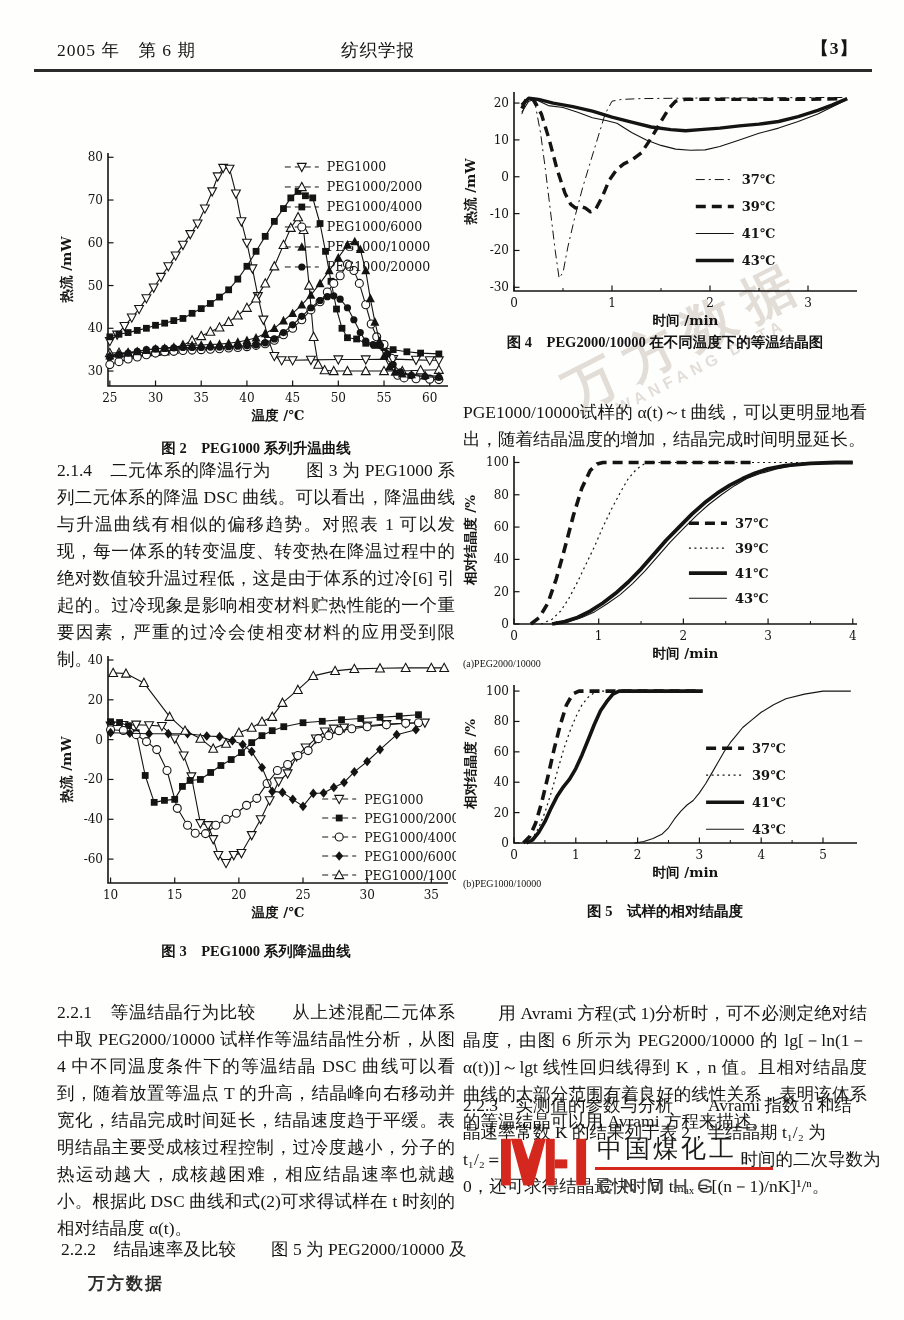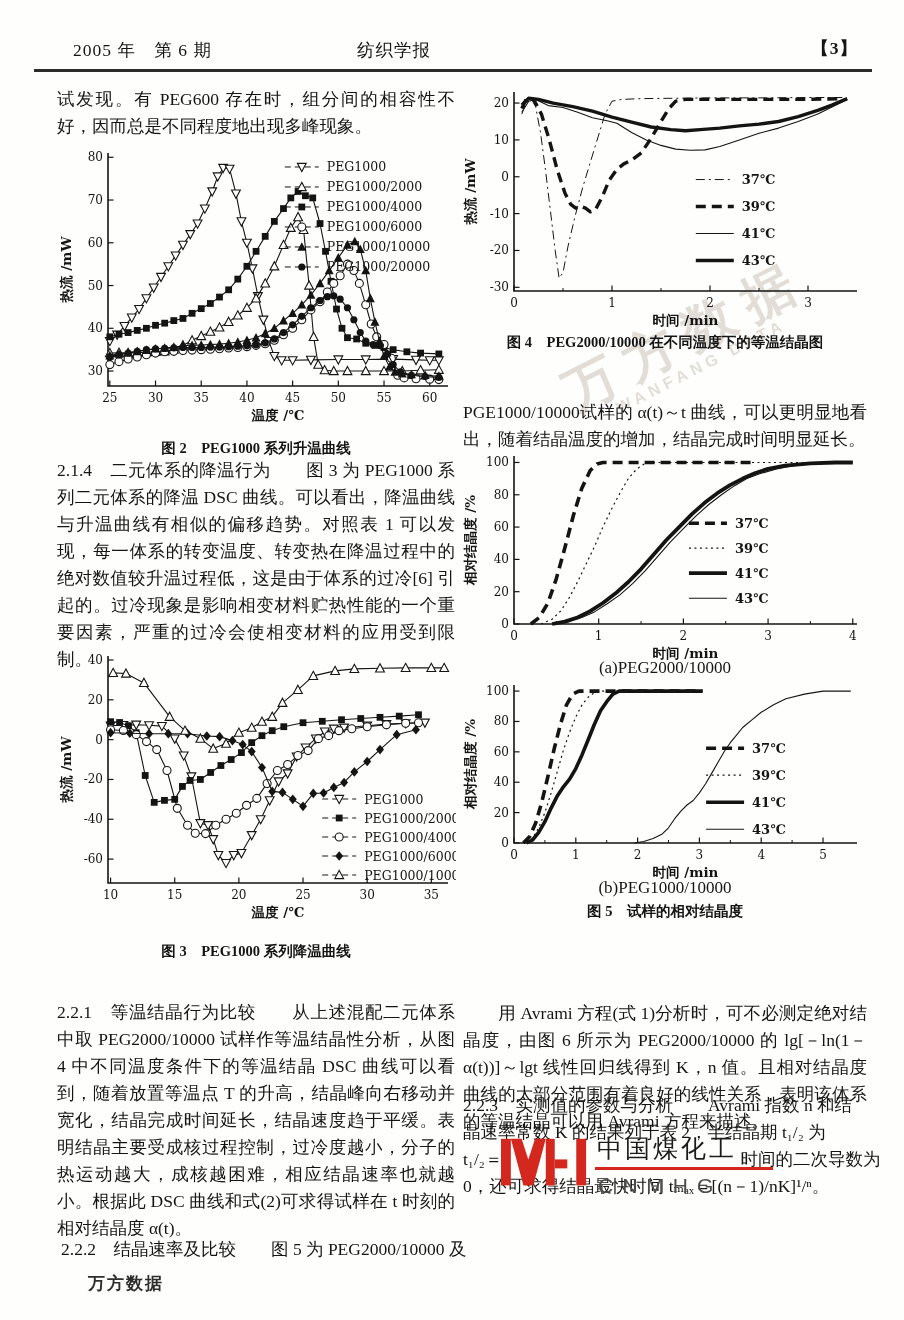--- a/index.html
+++ b/index.html
@@ -1,27 +1,27 @@
 <!DOCTYPE html>
 <html><head>
 <meta charset="utf-8">
 <style>
   html,body{margin:0;padding:0;background:#9a9a9a;}
   .page{position:relative;width:904px;height:1320px;background:#fefefd;overflow:hidden;
         font-family:"Liberation Serif","DejaVu Serif",serif;color:#151515;}
   .abs{position:absolute;}
-  .hdr{font-size:17.5px;letter-spacing:1px;margin-left:16px;}
+  .hdr{font-size:17.5px;letter-spacing:1px;}
   .hrule{position:absolute;left:34px;top:69px;width:838px;height:2.5px;background:#2b2b2b;}
   .para{font-size:17.5px;line-height:27px;text-align:justify;}
   .pl{width:398px;} .pr{width:404px;margin-top:40px;}
   .nowrap{white-space:nowrap;}
   .h22{font-size:18px;font-weight:bold;}
   .figcap{width:398px;text-align:center;font-size:14.5px;font-weight:600;margin-top:12px;}
   .figcapr{width:404px;text-align:center;font-size:14.5px;font-weight:600;}
-  .subcap{width:404px;text-align:center;font-size:17px;font-weight:normal;}
+  .subcap{width:404px;text-align:left;font-size:10px;font-weight:normal;}
   .p223line{font-size:17.5px;line-height:27px;white-space:nowrap;}
   .sp240{display:inline-block;width:238px;}
   .footer{font-size:17px;font-weight:600;color:#2e2e2e;letter-spacing:2px;}
   
   svg text{fill:#141414;}
   .tick{font:12px "DejaVu Serif",serif;}
   .axl{font:600 13.5px "DejaVu Serif",serif;}
   .leg{font:12.5px "DejaVu Serif",serif;}
   .legb{font:600 13px "DejaVu Serif",serif;}
   
@@ -45,21 +45,20 @@
   <div class="abs hdr" style="left:57px;top:38px;">2005 年　第 6 期</div>
   <div class="abs hdr" style="left:0;width:756px;top:38px;text-align:center;">纺织学报</div>
   <div class="abs hdr" style="right:46px;top:36px;font-weight:600;">【3】</div>
   <div class="hrule"></div>
 
   <div class="abs wmdiag" style="left:556px;top:372px;">
     <div class="big">万方数据</div>
     <div class="small">WANFANG DATA</div>
   </div>
 
-  <div class="abs para pl" style="left:57px;top:86px;">试发现。有 PEG600 存在时，组分间的相容性不好，因而总是不同程度地出现多峰现象。</div>
 
   <figure class="abs" style="left:58px;top:143px;margin:0;">
     <svg width="398" height="295">
         <path d="M 50 10 L 50 243 L 390 243" fill="none" stroke="#141414" stroke-width="1.6"></path>
         <line x1="51.827956989247305" y1="243" x2="51.827956989247305" y2="237.5" stroke="#141414" stroke-width="1.2"></line>
         <text x="51.827956989247305" y="259" text-anchor="middle" class="tick">25</text>
         <line x1="97.52688172043008" y1="243" x2="97.52688172043008" y2="237.5" stroke="#141414" stroke-width="1.2"></line>
         <text x="97.52688172043008" y="259" text-anchor="middle" class="tick">30</text>
         <line x1="143.2258064516129" y1="243" x2="143.2258064516129" y2="237.5" stroke="#141414" stroke-width="1.2"></line>
         <text x="143.2258064516129" y="259" text-anchor="middle" class="tick">35</text>

